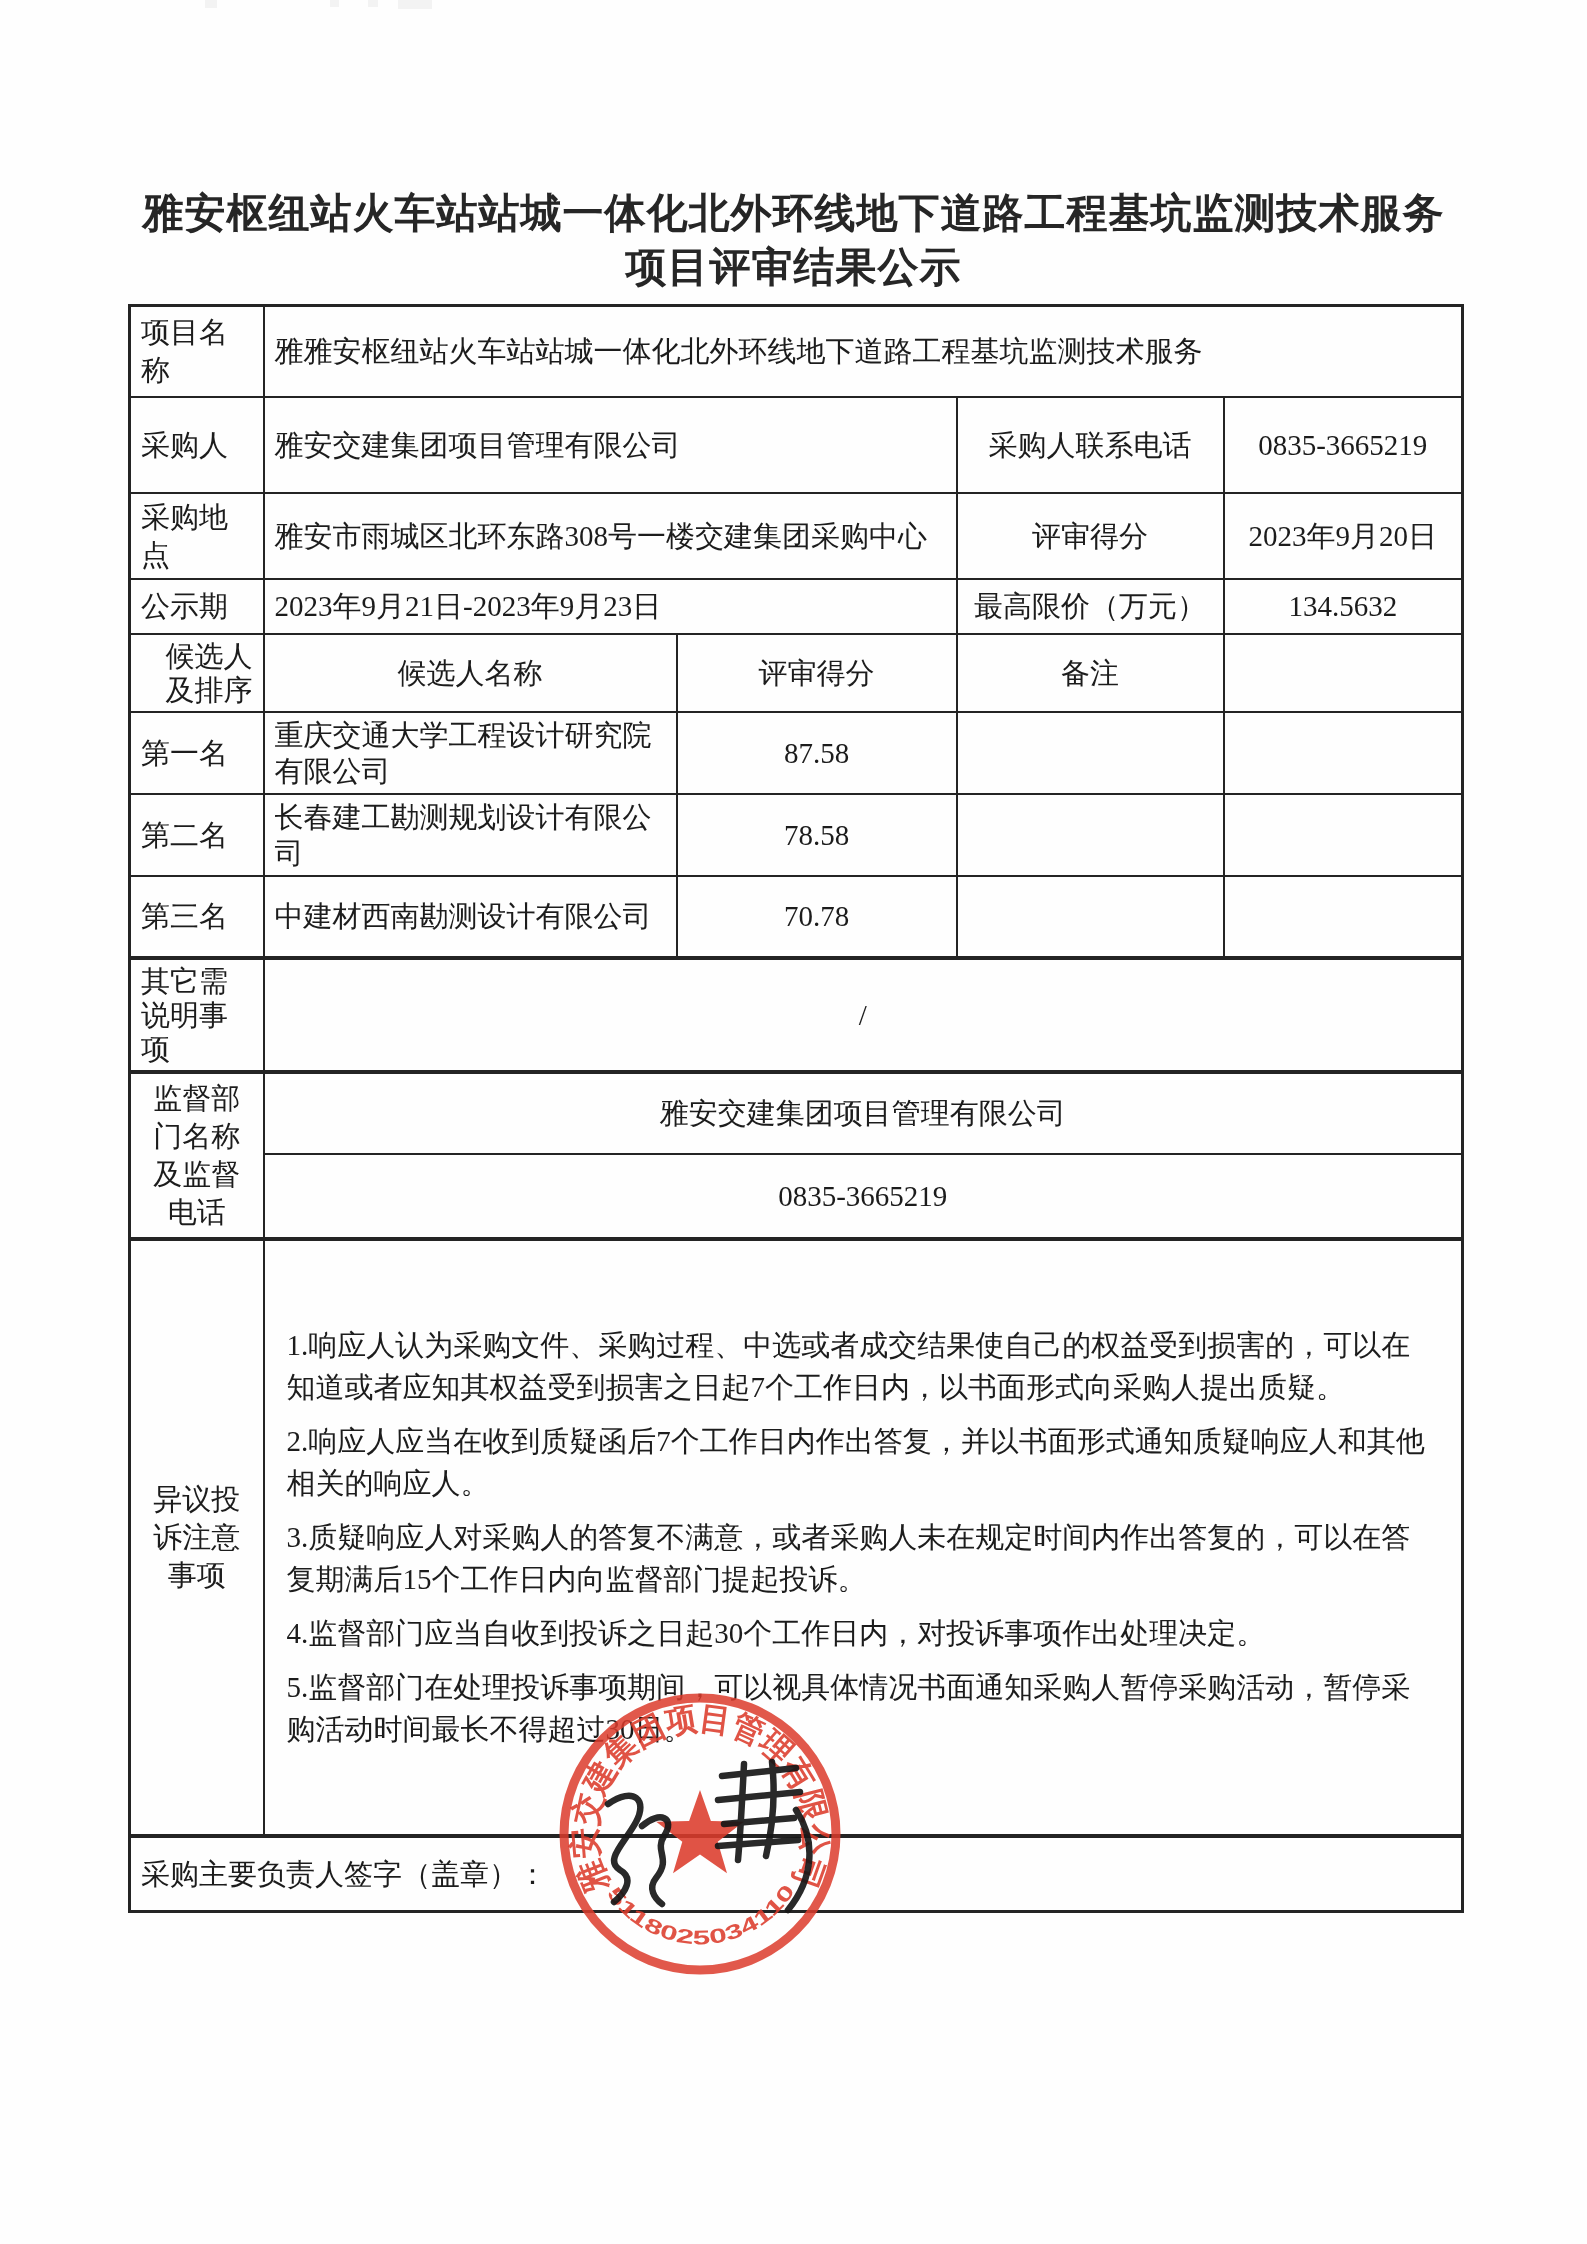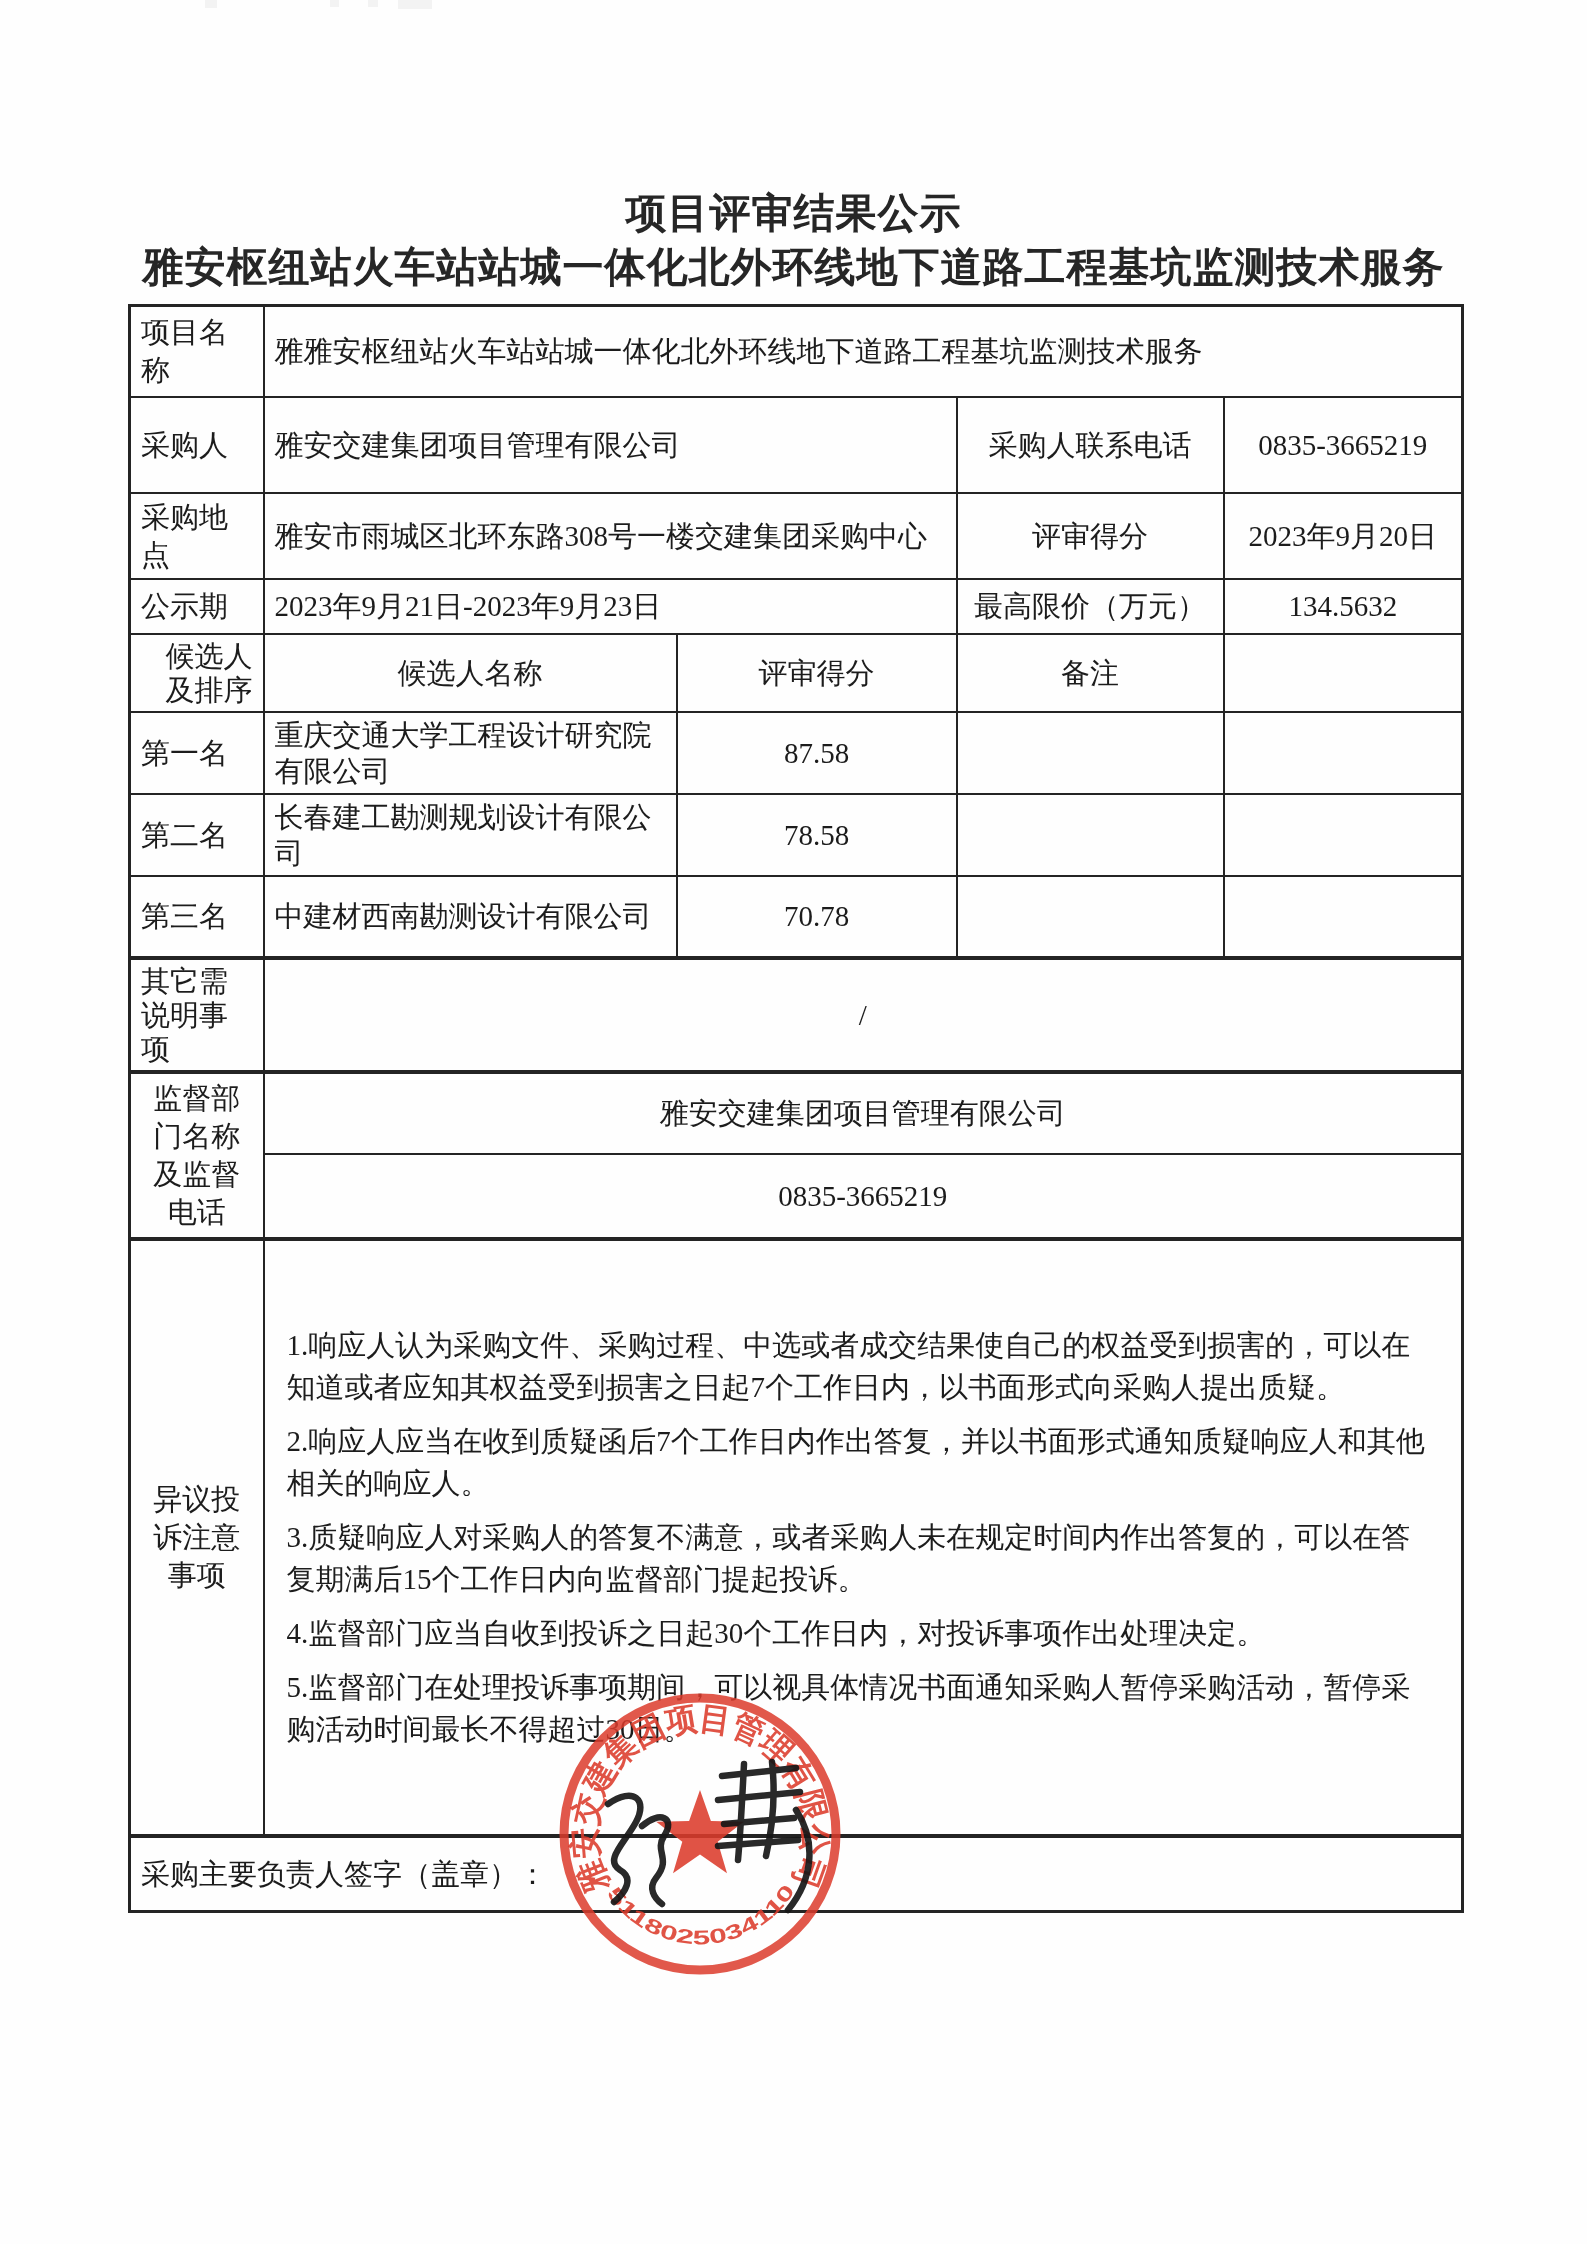--- a/index.html
+++ b/index.html
@@ -46,22 +46,22 @@
 <body>
 
 <div class="page">
 
   <div class="artifact" style="left:205px;top:0;width:12px;height:8px;"></div>
   <div class="artifact" style="left:330px;top:0;width:9px;height:7px;"></div>
   <div class="artifact" style="left:368px;top:0;width:10px;height:7px;"></div>
   <div class="artifact" style="left:398px;top:0;width:34px;height:9px;"></div>
 
   <div class="doc-title">
+    <div>雅安枢纽站火车站站城一体化北外环线地下道路工程基坑监测技术服务</div>
     <div>项目评审结果公示</div>
-    <div>雅安枢纽站火车站站城一体化北外环线地下道路工程基坑监测技术服务</div>
   </div>
 
   <table class="doc-table">
     <colgroup>
       <col style="width:134px">
         <col style="width:413px">
         <col style="width:280px">
         <col style="width:267px">
         <col style="width:239px">
     </colgroup>

